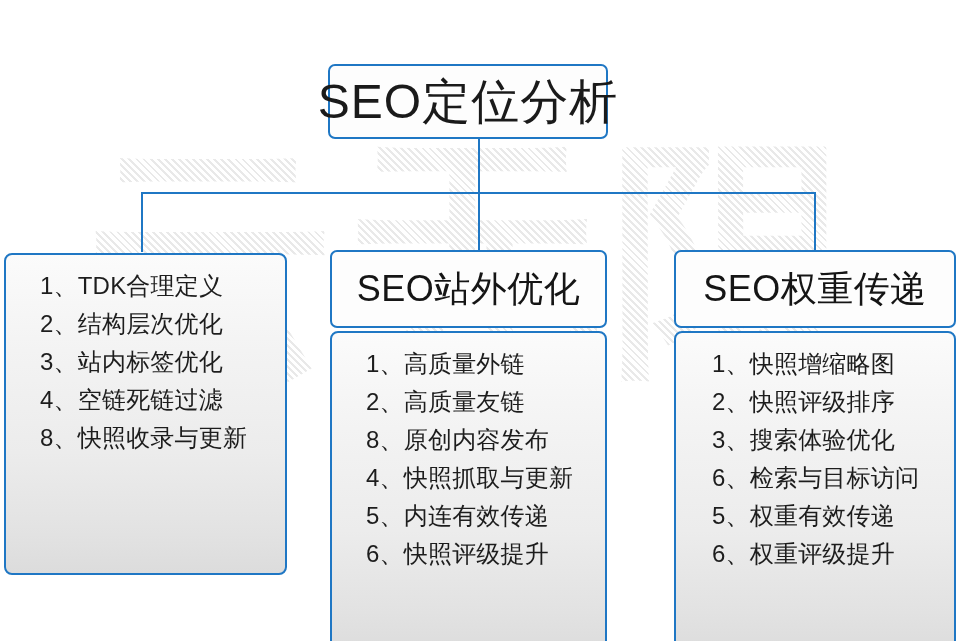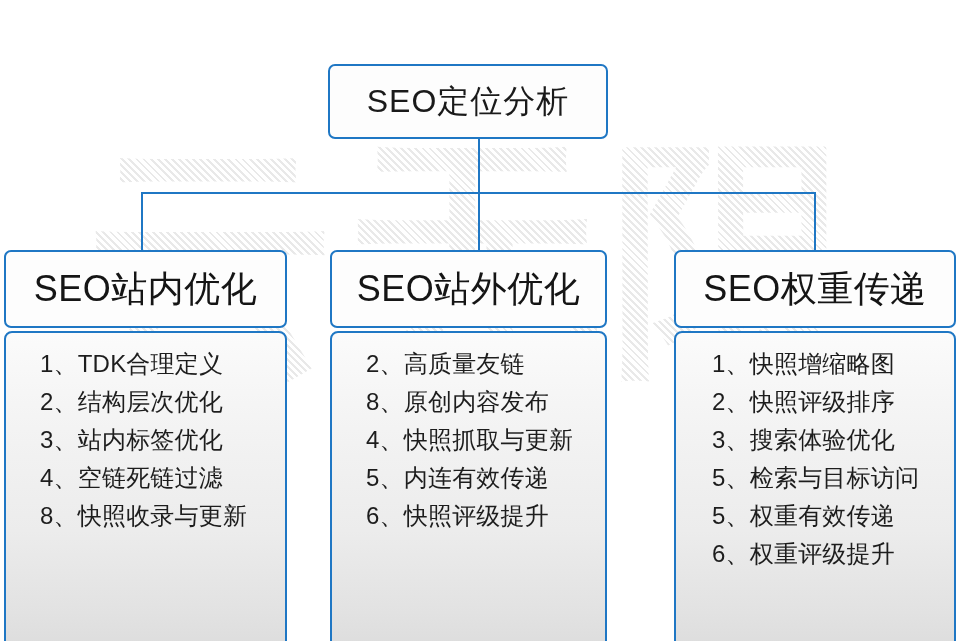--- a/index.html
+++ b/index.html
@@ -65,21 +65,21 @@
     box-sizing: border-box;
     border: 2px solid #1f77c4;
     border-radius: 7px;
     background: #fdfdfd;
     display: flex;
     align-items: center;
     justify-content: center;
     z-index: 2;
   }
   .title-text {
-    font-size: 32px;
+    font-size: 48px;
     color: #1a1a1a;
     letter-spacing: 1px;
     white-space: nowrap;
   }
 
   
   .column {
     position: absolute;
     top: 250px;
     z-index: 2;
@@ -149,58 +149,56 @@
   <div class="conn conn-h"></div>
   <div class="conn conn-v-left"></div>
   <div class="conn conn-v-mid"></div>
   <div class="conn conn-v-right"></div>
 
   <div class="title-box">
     <span class="title-text">SEO定位分析</span>
   </div>
 
   <div class="column col-1">
-    <div class="col-header">
-      <span class="col-header-text">SEO站内优化</span>
-    </div>
     <div class="col-body">
       <ul class="col-list">
         <li>1、TDK合理定义</li>
         <li>2、结构层次优化</li>
         <li>3、站内标签优化</li>
         <li>4、空链死链过滤</li>
         <li>8、快照收录与更新</li>
       </ul>
     </div>
   </div>
 
   <div class="column col-2">
     <div class="col-header">
       <span class="col-header-text">SEO站外优化</span>
     </div>
     <div class="col-body">
       <ul class="col-list">
+        <li>1、高质量外链</li>
         <li>2、高质量友链</li>
         <li>8、原创内容发布</li>
         <li>4、快照抓取与更新</li>
         <li>5、内连有效传递</li>
         <li>6、快照评级提升</li>
       </ul>
     </div>
   </div>
 
   <div class="column col-3">
     <div class="col-header">
       <span class="col-header-text">SEO权重传递</span>
     </div>
     <div class="col-body">
       <ul class="col-list">
         <li>1、快照增缩略图</li>
         <li>2、快照评级排序</li>
         <li>3、搜索体验优化</li>
-        <li>5、检索与目标访问</li>
+        <li>6、检索与目标访问</li>
         <li>5、权重有效传递</li>
         <li>6、权重评级提升</li>
       </ul>
     </div>
   </div>
 
 </div>
 
 </body></html>

